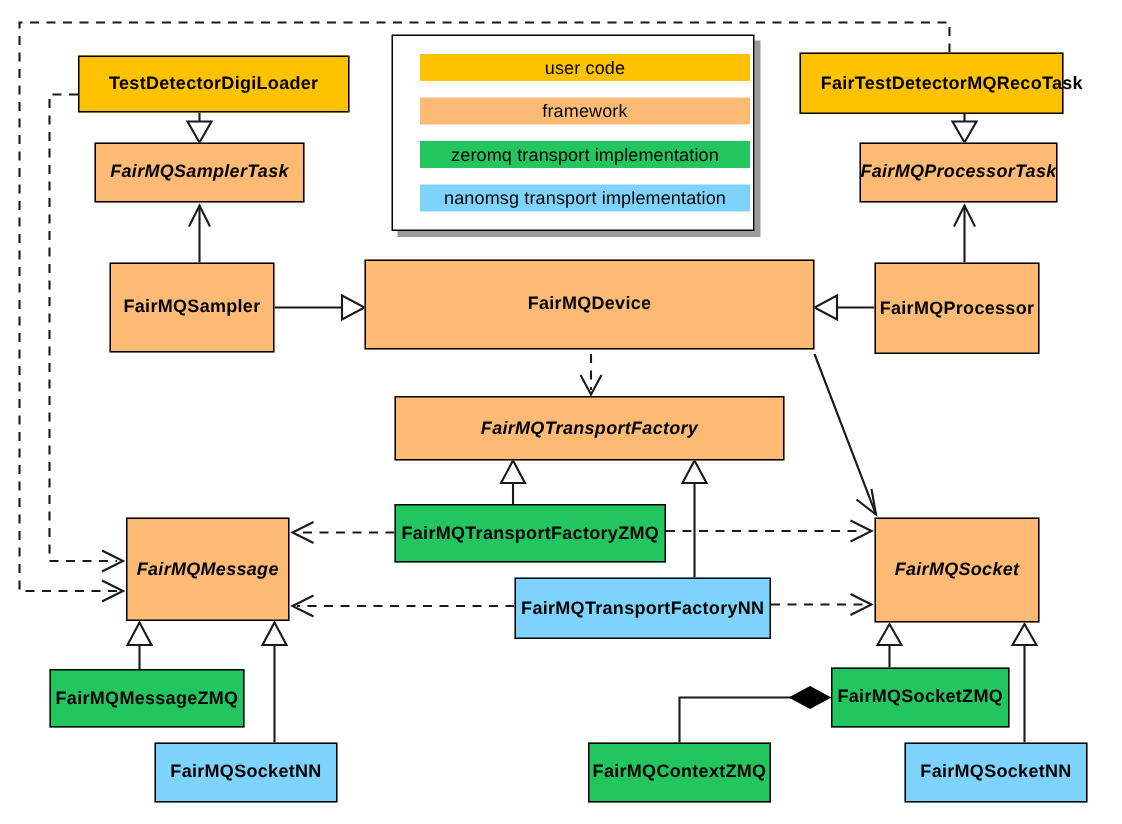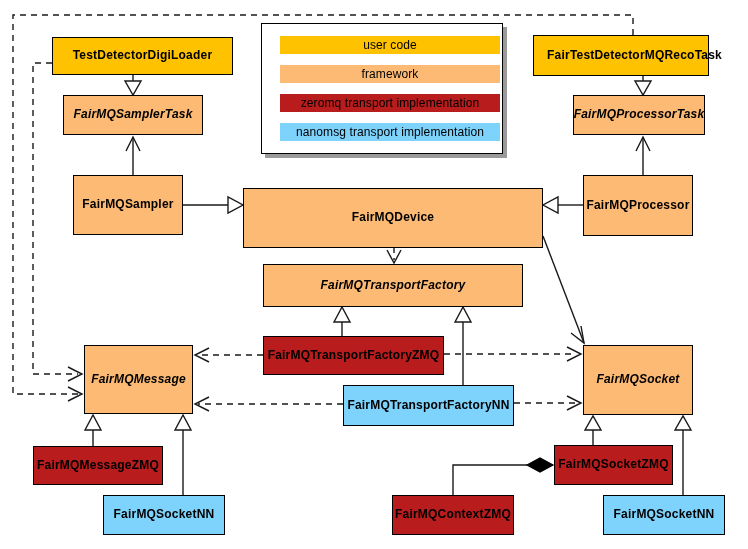--- a/index.html
+++ b/index.html
@@ -13,21 +13,21 @@
   .edges polygon.tri{fill:#ffffff;stroke:#1a1a1a;stroke-width:1.4;}
   .edges polygon.diamond{fill:#000000;stroke:#000000;stroke-width:1.2;}
   .node{
     position:absolute;box-sizing:border-box;border:1.5px solid #000;
     display:flex;align-items:center;justify-content:center;text-align:center;
     font-size:12px;font-weight:bold;color:#000;letter-spacing:.2px;line-height:1.1;
   }
   .abstract{font-style:italic;}
   .cat-user-code{background:#FFC200;}
   .cat-framework{background:#fdba74;}
-  .cat-zeromq{background:#b91c1c;}
+  .cat-zeromq{background:#22c55e;}
   .cat-nanomsg{background:#7dd3fc;}
   .legend{
     position:absolute;left:261px;top:23px;width:242px;height:131px;
     box-sizing:border-box;border:1.5px solid #000;background:#fff;
     box-shadow:4px 4px 0 #9a9a9a;
     display:flex;flex-direction:column;align-items:center;
     padding-top:12px;gap:11px;padding-left:16px;
   }
   .legend .bar{
     width:220px;height:18px;display:flex;align-items:center;justify-content:center;
@@ -163,21 +163,21 @@
   <div class="node cat-framework abstract" style="left:63px;top:95px;width:140px;height:40px;">FairMQSamplerTask</div>
 
   <div class="node cat-framework" style="left:73px;top:175px;width:110px;height:60px;">FairMQSampler</div>
 
   <div class="node cat-user-code" style="left:533px;top:35px;width:176px;height:41px;padding-left:27px;">FairTestDetectorMQRecoTask</div>
 
   <div class="node cat-framework abstract" style="left:573px;top:95px;width:132px;height:40px;">FairMQProcessorTask</div>
 
   <div class="node cat-framework" style="left:583px;top:175px;width:110px;height:61px;">FairMQProcessor</div>
 
-  <div class="node cat-framework" style="left:243px;top:188px;width:300px;height:60px;">FairMQDevice</div>
+  <div class="node cat-framework" style="left:243px;top:173px;width:300px;height:60px;">FairMQDevice</div>
 
   <div class="node cat-framework abstract" style="left:263px;top:264px;width:260px;height:43px;">FairMQTransportFactory</div>
 
   <div class="node cat-zeromq" style="left:263px;top:336px;width:181px;height:39px;">FairMQTransportFactoryZMQ</div>
 
   <div class="node cat-nanomsg" style="left:343px;top:385px;width:171px;height:41px;">FairMQTransportFactoryNN</div>
 
   <div class="node cat-framework abstract" style="left:84px;top:345px;width:109px;height:69px;">FairMQMessage</div>
 
   <div class="node cat-framework abstract" style="left:583px;top:345px;width:110px;height:70px;">FairMQSocket</div>

